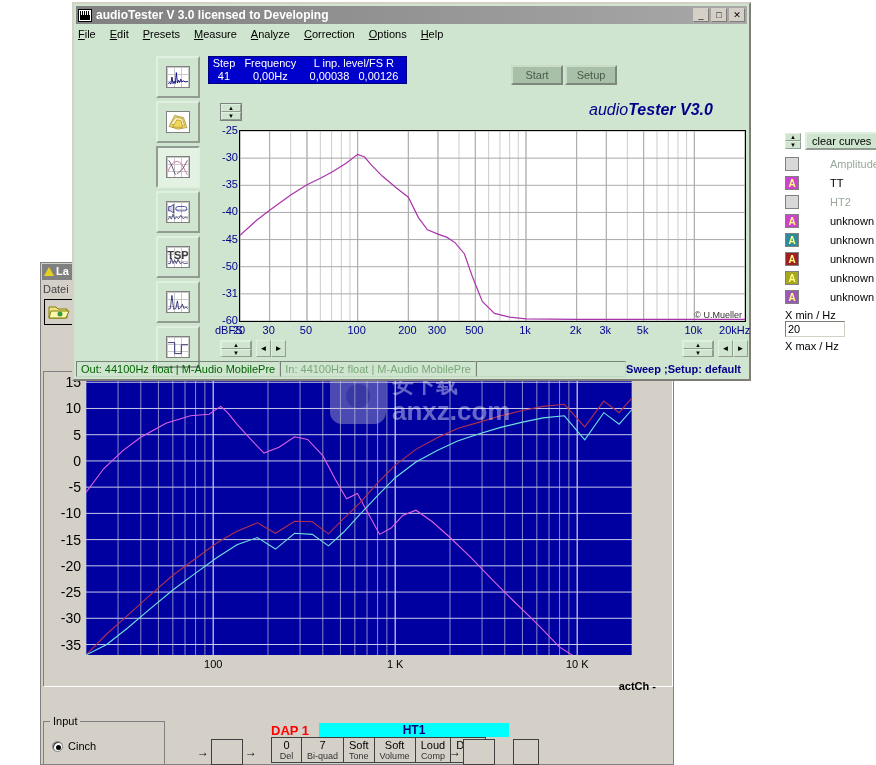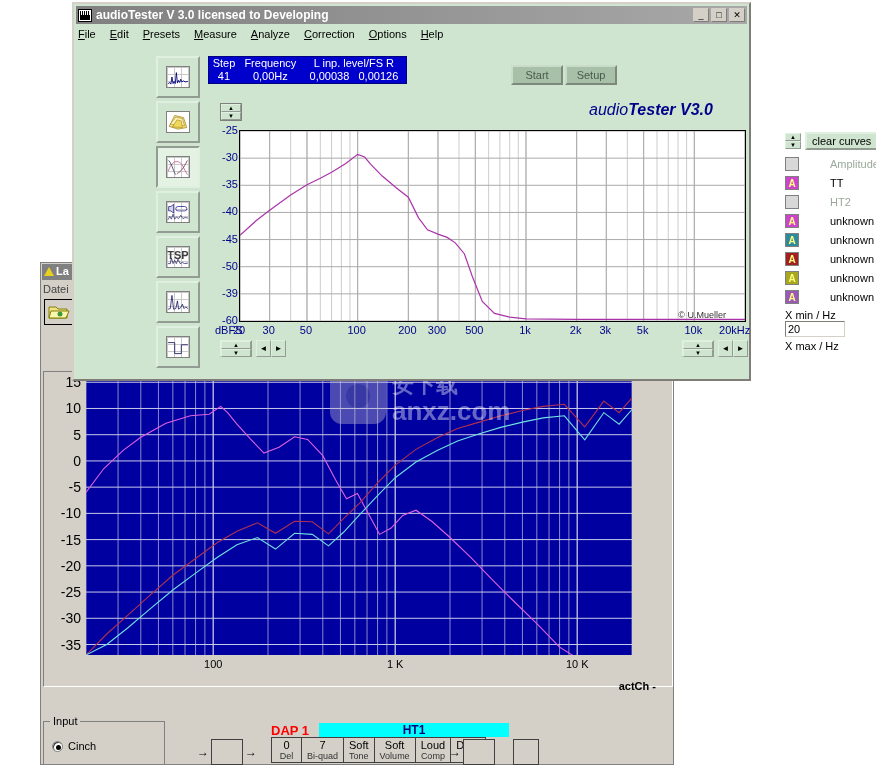--- a/index.html
+++ b/index.html
@@ -129,21 +129,21 @@
               background:#cfe5cf; font-style:normal; font-size:6px;
               text-align:center; line-height:6px; }
   #chart-title { position:absolute; left:184px; top:101px; font-size:11px; }
   #brand { position:absolute; left:515px; top:97px; font-size:16px; font-weight:bold;
            font-style:italic; color:#00008b; }
   #brand em { font-style:italic; font-weight:normal; }
 
   #plot-frame { position:absolute; left:165px; top:126px; width:507px; height:192px;
                 background:#fff; border:1px solid #000; }
   #plot-frame svg { position:absolute; inset:0; }
-  #copyr { position:absolute; right:19px; bottom:1px; font-size:9px; color:#303030; }
+  #copyr { position:absolute; right:3px; bottom:1px; font-size:9px; color:#303030; }
 
   #ylabels { position:absolute; left:140px; top:120px; width:24px; height:205px; }
   #ylabels div { position:absolute; right:0; font-size:11px; color:#00008b;
                  transform:translateY(-50%); }
   #xlabels { position:absolute; left:141px; top:320px; width:545px; height:14px; }
   #xlabels div { position:absolute; font-size:11px; color:#00008b; }
   #dbfs { position:absolute; left:141px; top:320px; font-size:11px; color:#00008b;
           font-weight:normal; }
 
   .hsb { position:absolute; height:17px; display:flex; }
@@ -454,21 +454,21 @@
     <em>audio</em><span>Tester V3.0</span>
   </div>
 
   <div id="ylabels">
       <div style="top: 6px;">-25</div>
       <div style="top: 33.1429px;">-30</div>
       <div style="top: 60.2857px;">-35</div>
       <div style="top: 87.4286px;">-40</div>
       <div style="top: 114.571px;">-45</div>
       <div style="top: 141.714px;">-50</div>
-      <div style="top: 168.857px;">-39</div>
+      <div style="top: 168.857px;">-31</div>
       <div style="top: 196px;">-60</div>
     </div>
 
   <div id="plot-frame">
     <svg id="main-svg" width="505" height="190" viewBox="0 0 505 190" preserveAspectRatio="none">
         <line x1="0" y1="0" x2="0" y2="190" stroke="#cccccc" stroke-width="1"></line>
         <line x1="29.642028607706322" y1="0" x2="29.642028607706322" y2="190" stroke="#cccccc" stroke-width="1"></line>
         <line x1="50.67338260343685" y1="0" x2="50.67338260343685" y2="190" stroke="#cccccc" stroke-width="1"></line>
         <line x1="66.98656812645964" y1="0" x2="66.98656812645964" y2="190" stroke="#cccccc" stroke-width="1"></line>
         <line x1="80.31541121114317" y1="0" x2="80.31541121114317" y2="190" stroke="#cccccc" stroke-width="1"></line>
@@ -599,13 +599,19 @@
         <div class="leg-row">
           <span class="sw" style="background: rgb(155, 89, 182);">A</span>
           <span class="leg-label">unknown</span>
         </div>
       </div>
     <div id="xmin-lab">X min / Hz</div>
     <input id="xmin-input" value="20" style="">
     <div id="xmax-lab">X max / Hz</div>
   </div>
 
+  <div id="statusbar">
+    <span class="sb-cell" id="sb-out">Out: 44100Hz float  |  M-Audio MobilePre</span>
+    <span class="sb-cell" id="sb-in">In: 44100Hz float  |  M-Audio MobilePre</span>
+    <span class="sb-cell" style="width:150px;"></span>
+    <span id="sb-right">Sweep  ;Setup:  default</span>
+  </div>
 </div>
 
 </body></html>

